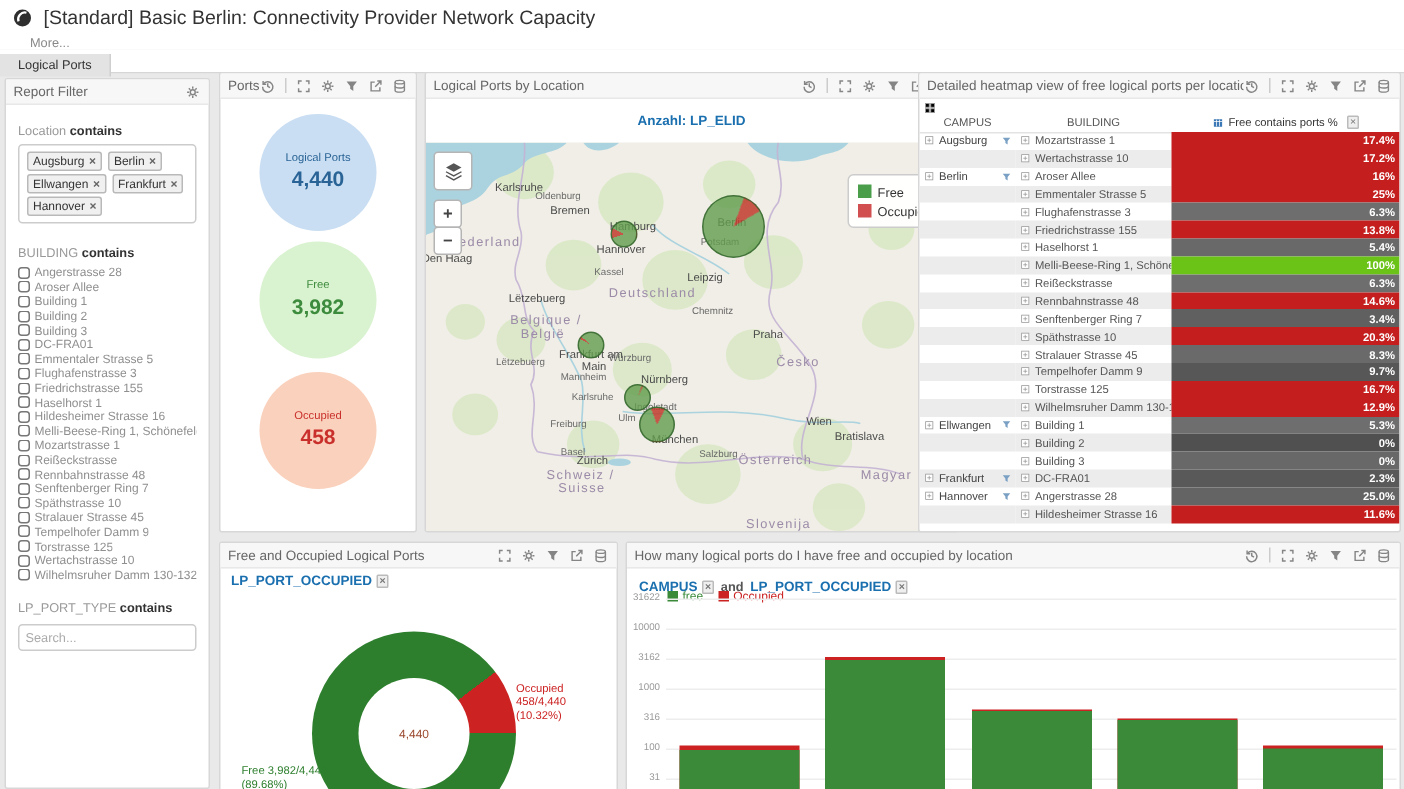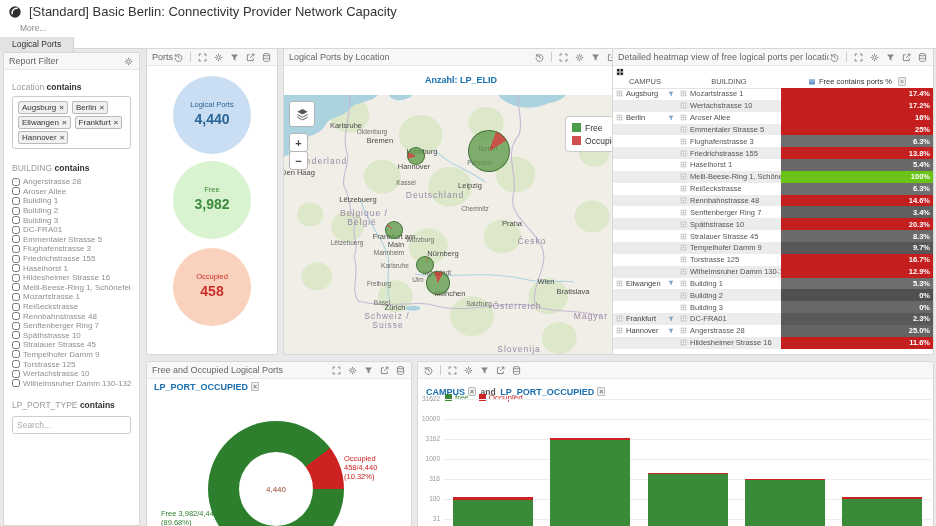--- a/index.html
+++ b/index.html
@@ -802,20 +802,21 @@
       </div>
     <div class="dlab" id="dlab-free">
         <div>Free 3,982/4,440</div>
         <div>(89.68%)</div>
       </div>
   </div>
 </div>
 
 <div class="panel" id="barsp">
   <div class="phead">
+    <span class="ptitle">How many logical ports do I have free and occupied by location</span>
     <span class="hicons">
       <svg class="ic">
           <use href="#i-history"></use>
         </svg>
       <span class="sep"></span>
       <svg class="ic">
           <use href="#i-expand"></use>
         </svg>
       <svg class="ic">
           <use href="#i-gear"></use>

